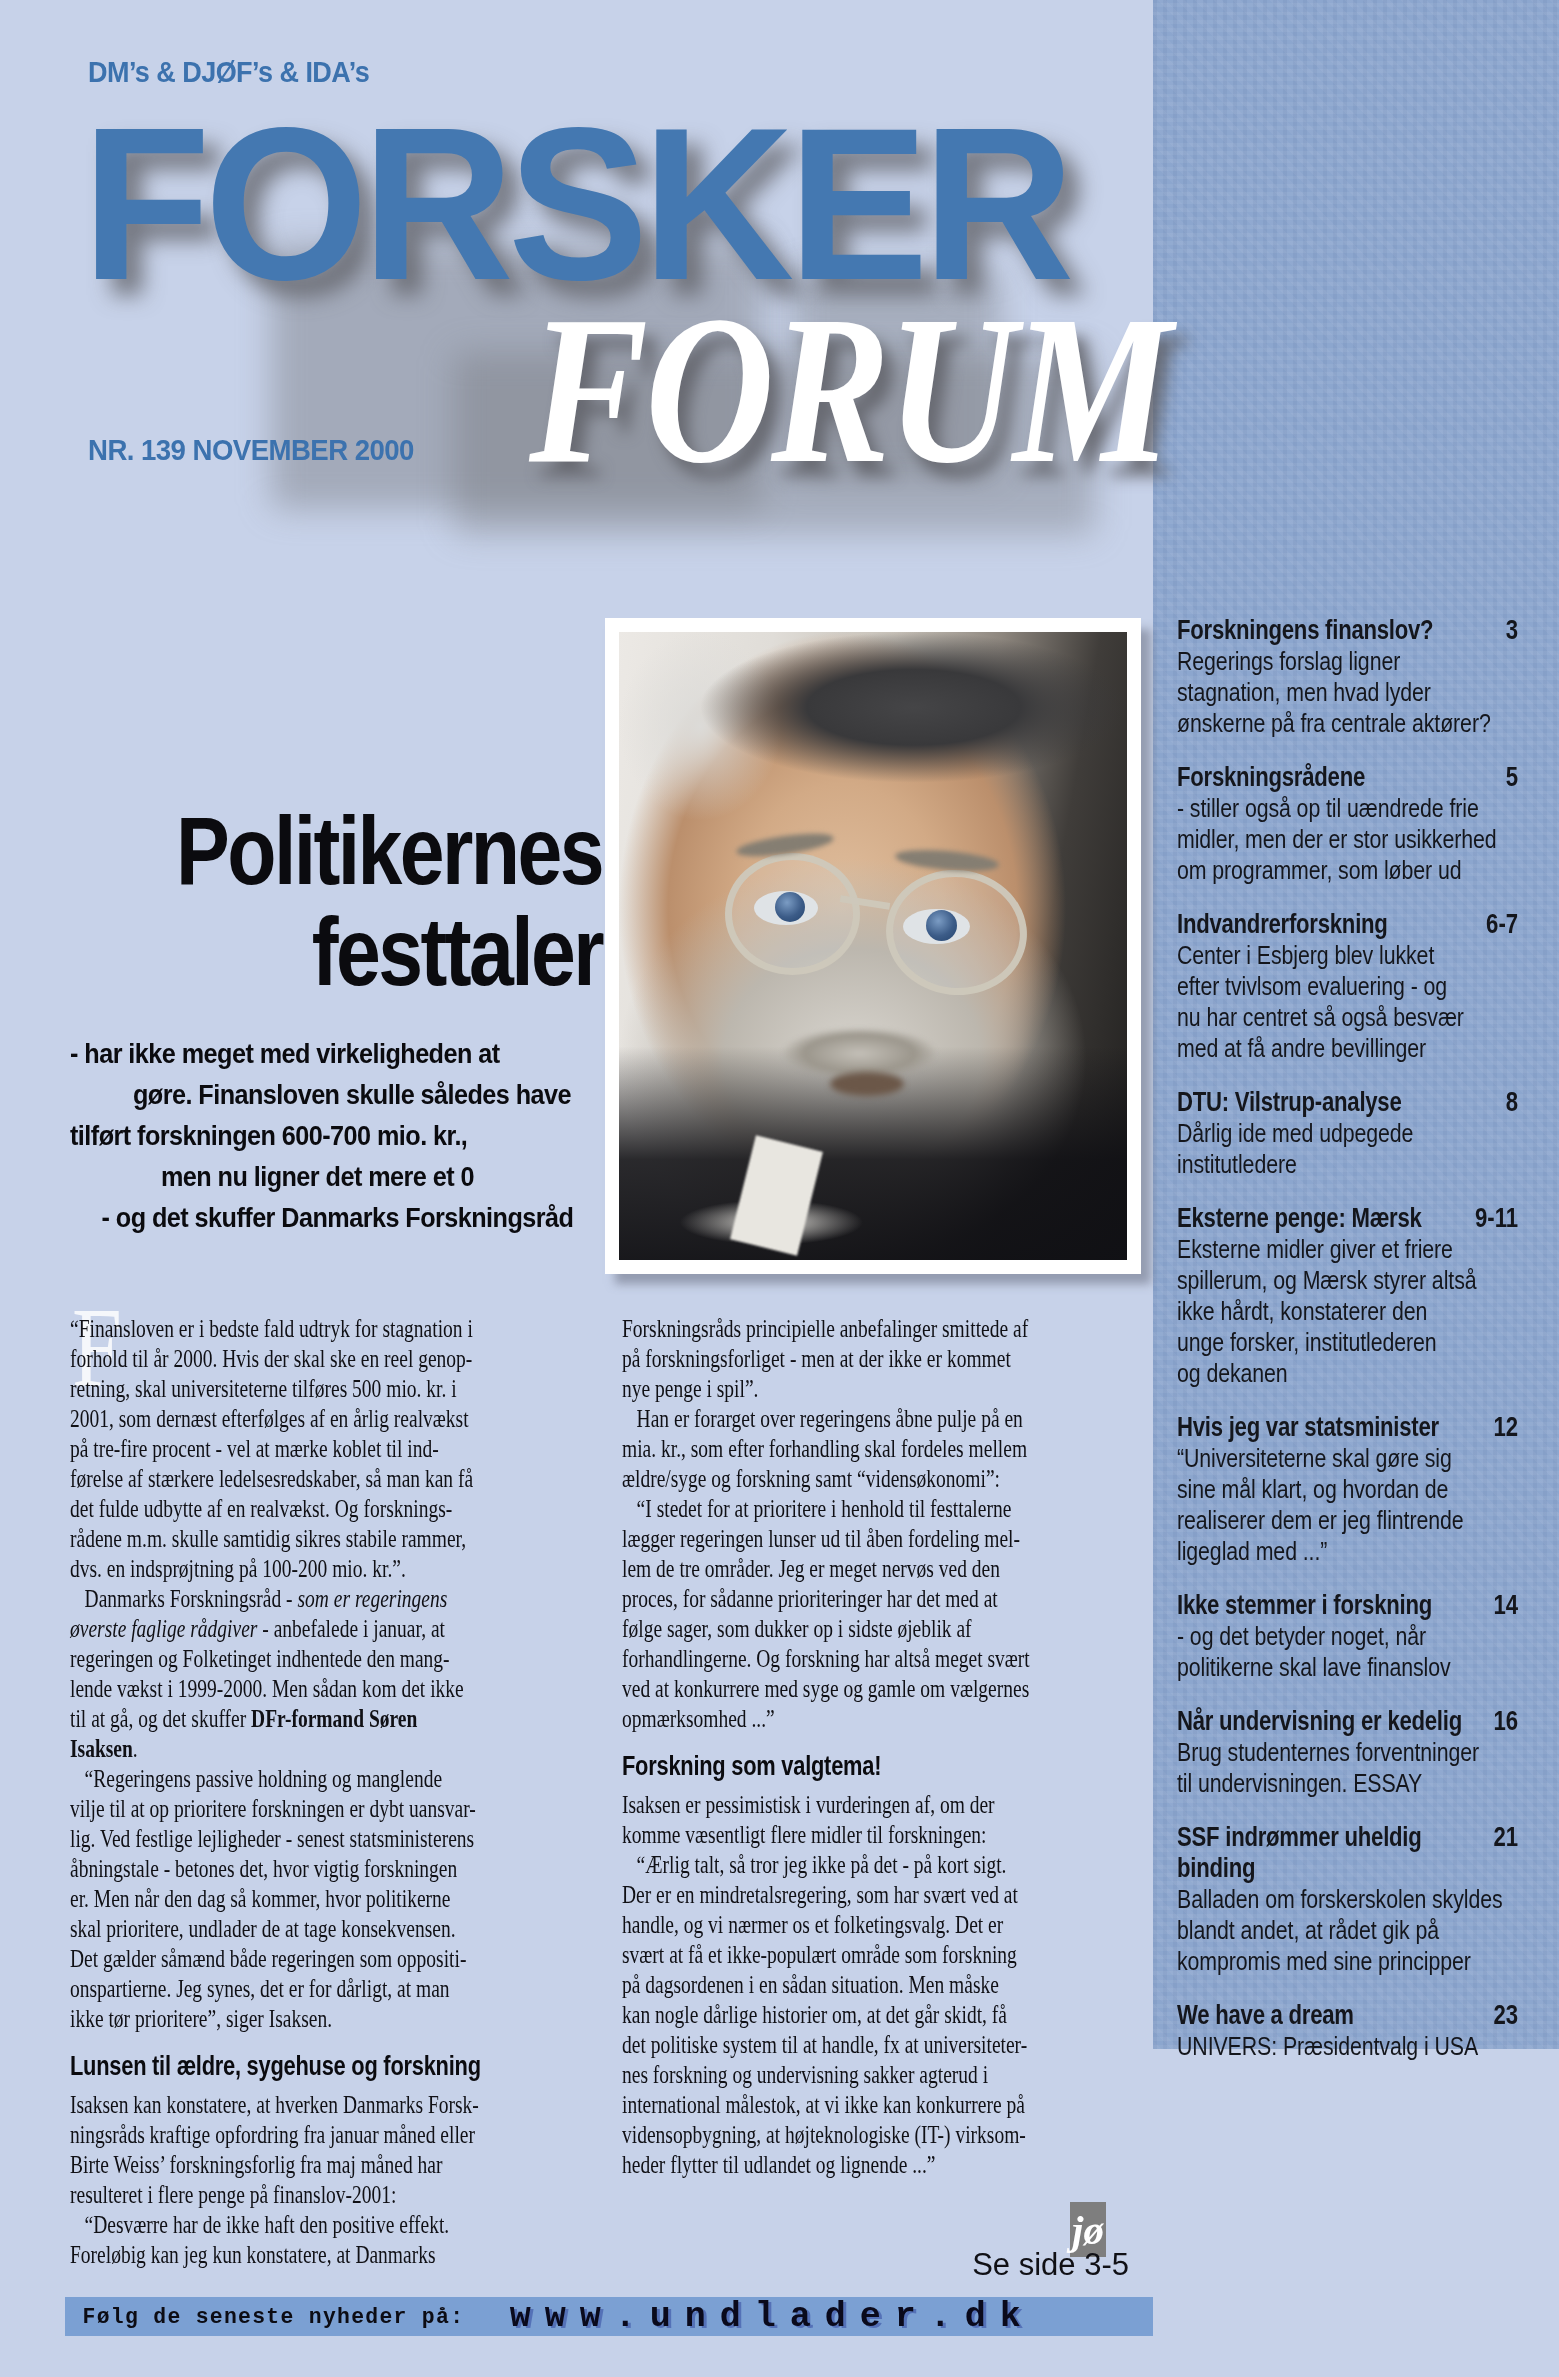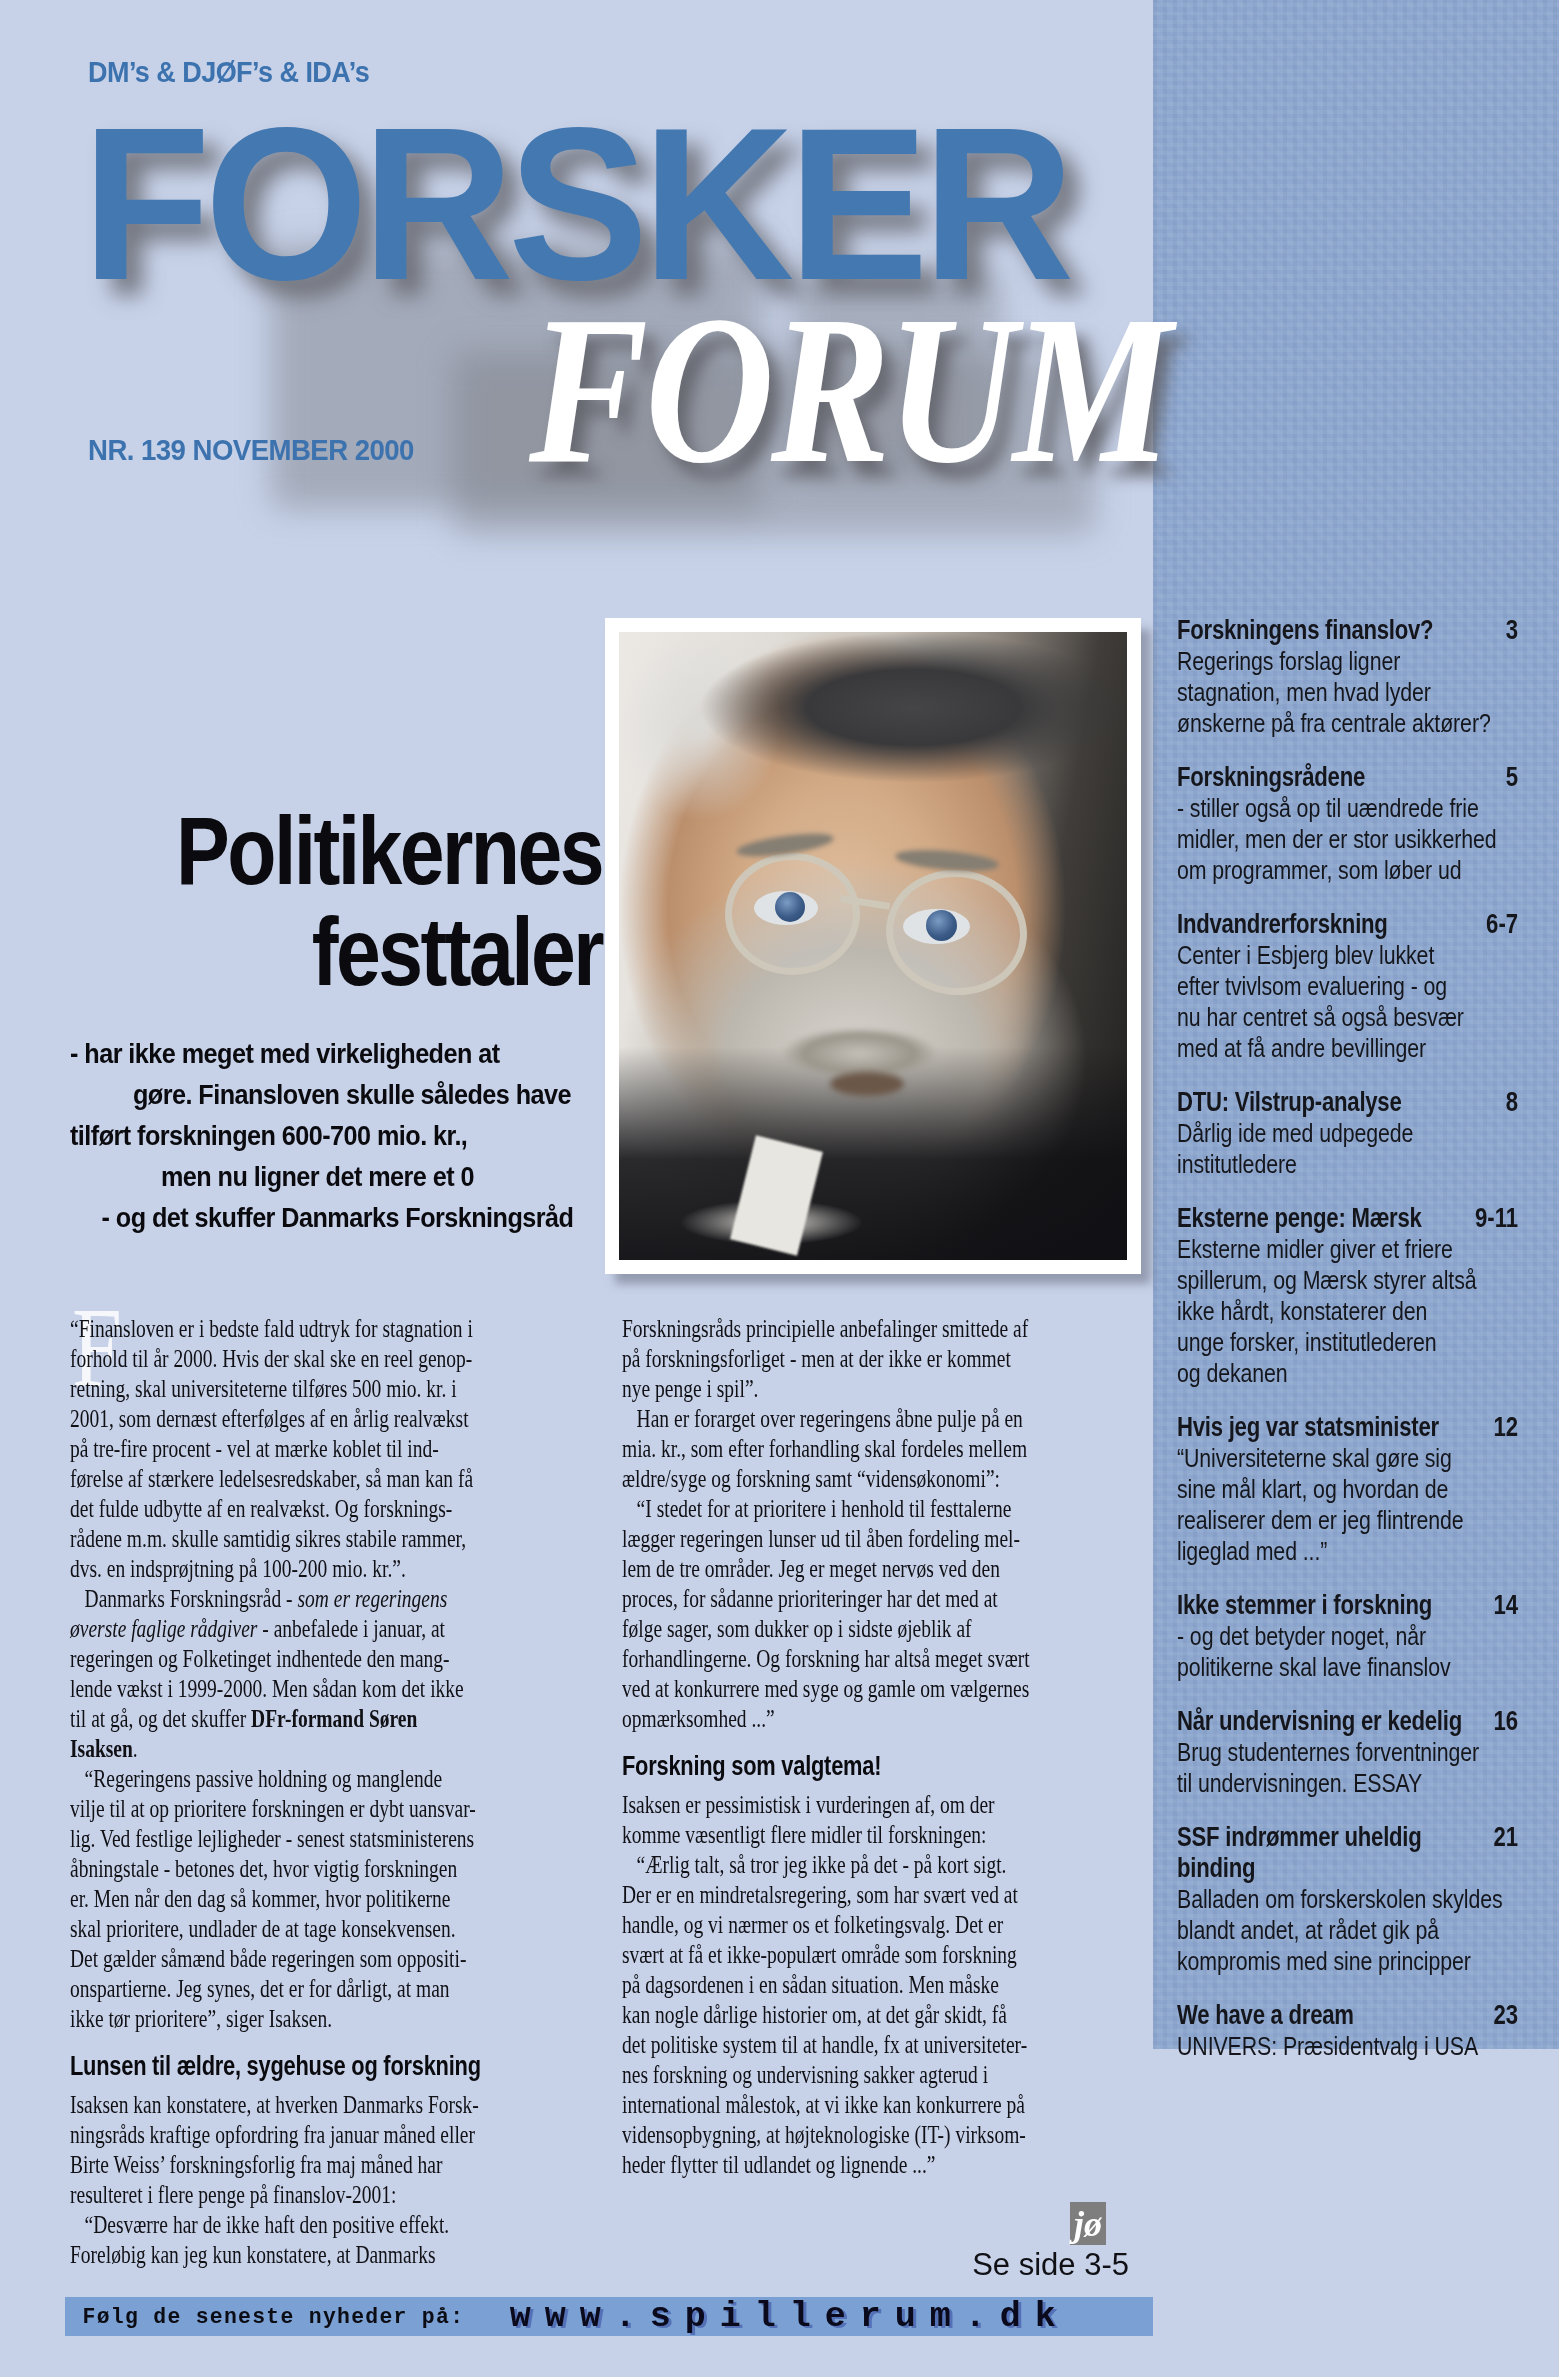--- a/index.html
+++ b/index.html
@@ -127,23 +127,23 @@
   }
   .dropcap{
     position:absolute;left:2.5px;top:-24px;z-index:0;
     font-family:"Liberation Serif", serif;font-size:115px;line-height:1;
     color:rgba(255,255,255,0.82);
   }
   .col .content{position:relative;z-index:1;}
 
   
   .byline-badge{
-    position:absolute;left:1070px;top:2202px;width:36px;height:43px;
+    position:absolute;left:1070px;top:2202px;width:36px;height:55px;
     background:#7e7e7e;color:#ffffff;
-    font-family:"Liberation Serif", serif;font-style:italic;font-weight:bold;font-size:36px;
+    font-family:"Liberation Serif", serif;font-style:italic;font-weight:bold;font-size:41px;
     display:flex;align-items:center;justify-content:center;
   }
   .see-page{
     position:absolute;left:622px;top:2247px;width:507px;text-align:right;
     font-family:Liberation Sans, sans-serif;font-size:31px;color:#101015;
   }
 
   
   .urlbar{
     position:absolute;left:65px;top:2297px;width:1088px;height:39px;
@@ -386,17 +386,17 @@
       </div>
   </section>
 
   <div class="byline-badge">
     <span>jø</span>
   </div>
   <div class="see-page">Se side 3-5</div>
 
   <footer class="urlbar">
     <span class="follow">Følg de seneste nyheder på:</span>
-    <span class="url">www.spillerum.dk</span>
+    <span class="url">www.undlader.dk</span>
   </footer>
 
 </div>
 
 
 </body></html>

